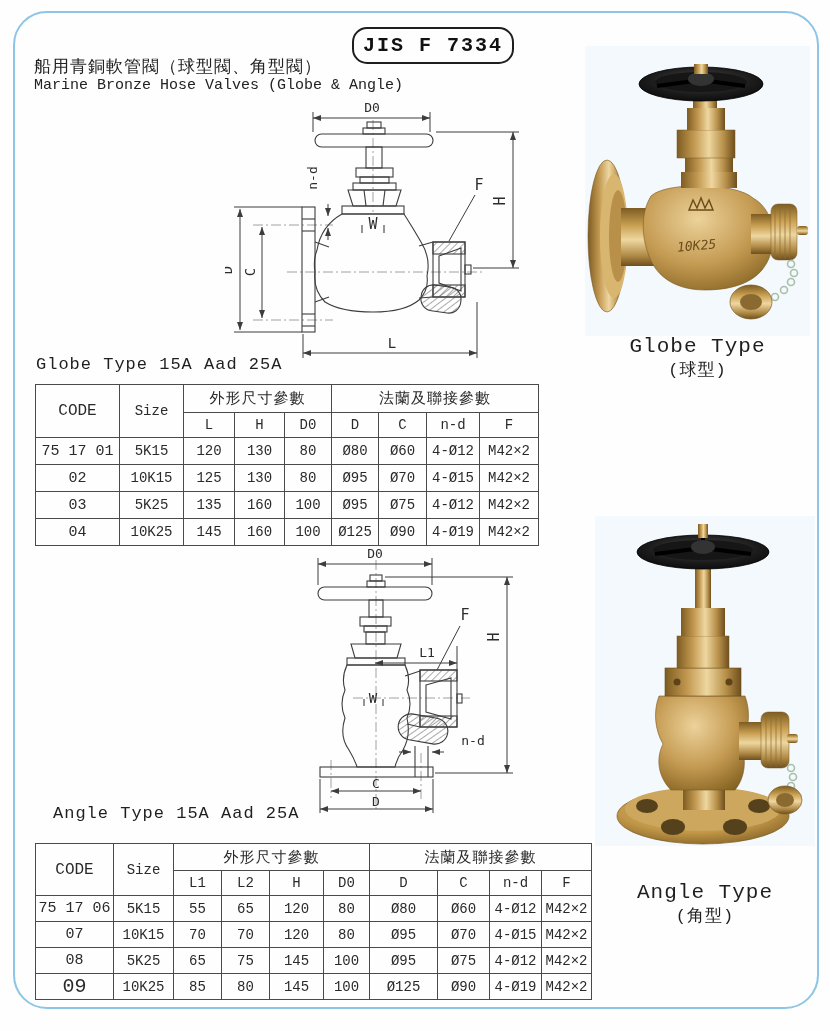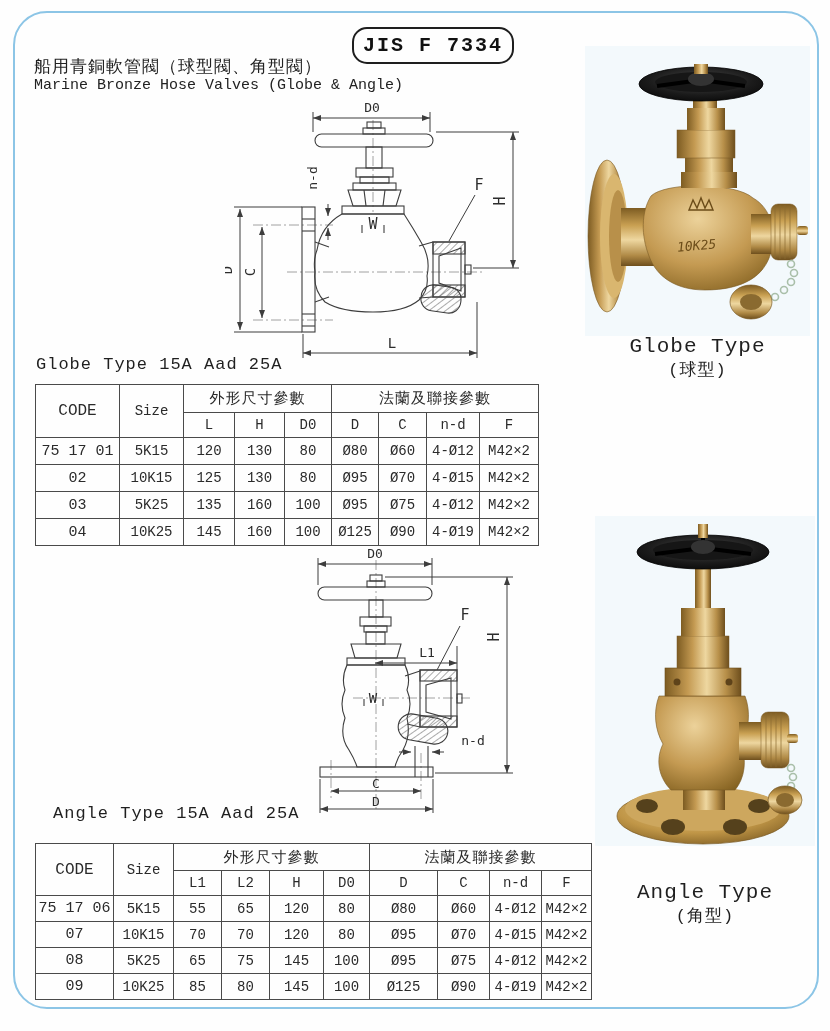--- a/index.html
+++ b/index.html
@@ -513,21 +513,21 @@
           <td>65</td>
           <td>75</td>
           <td>145</td>
           <td>100</td>
           <td>Ø95</td>
           <td>Ø75</td>
           <td>4-Ø12</td>
           <td>M42×2</td>
       </tr>
       <tr class="drow">
-        <td class="code-cell no-top" style="font-size:15px">09</td>
+        <td class="code-cell no-top" style="font-size:20px">09</td>
         <td>10K25</td>
           <td>85</td>
           <td>80</td>
           <td>145</td>
           <td>100</td>
           <td>Ø125</td>
           <td>Ø90</td>
           <td>4-Ø19</td>
           <td>M42×2</td>
       </tr>

